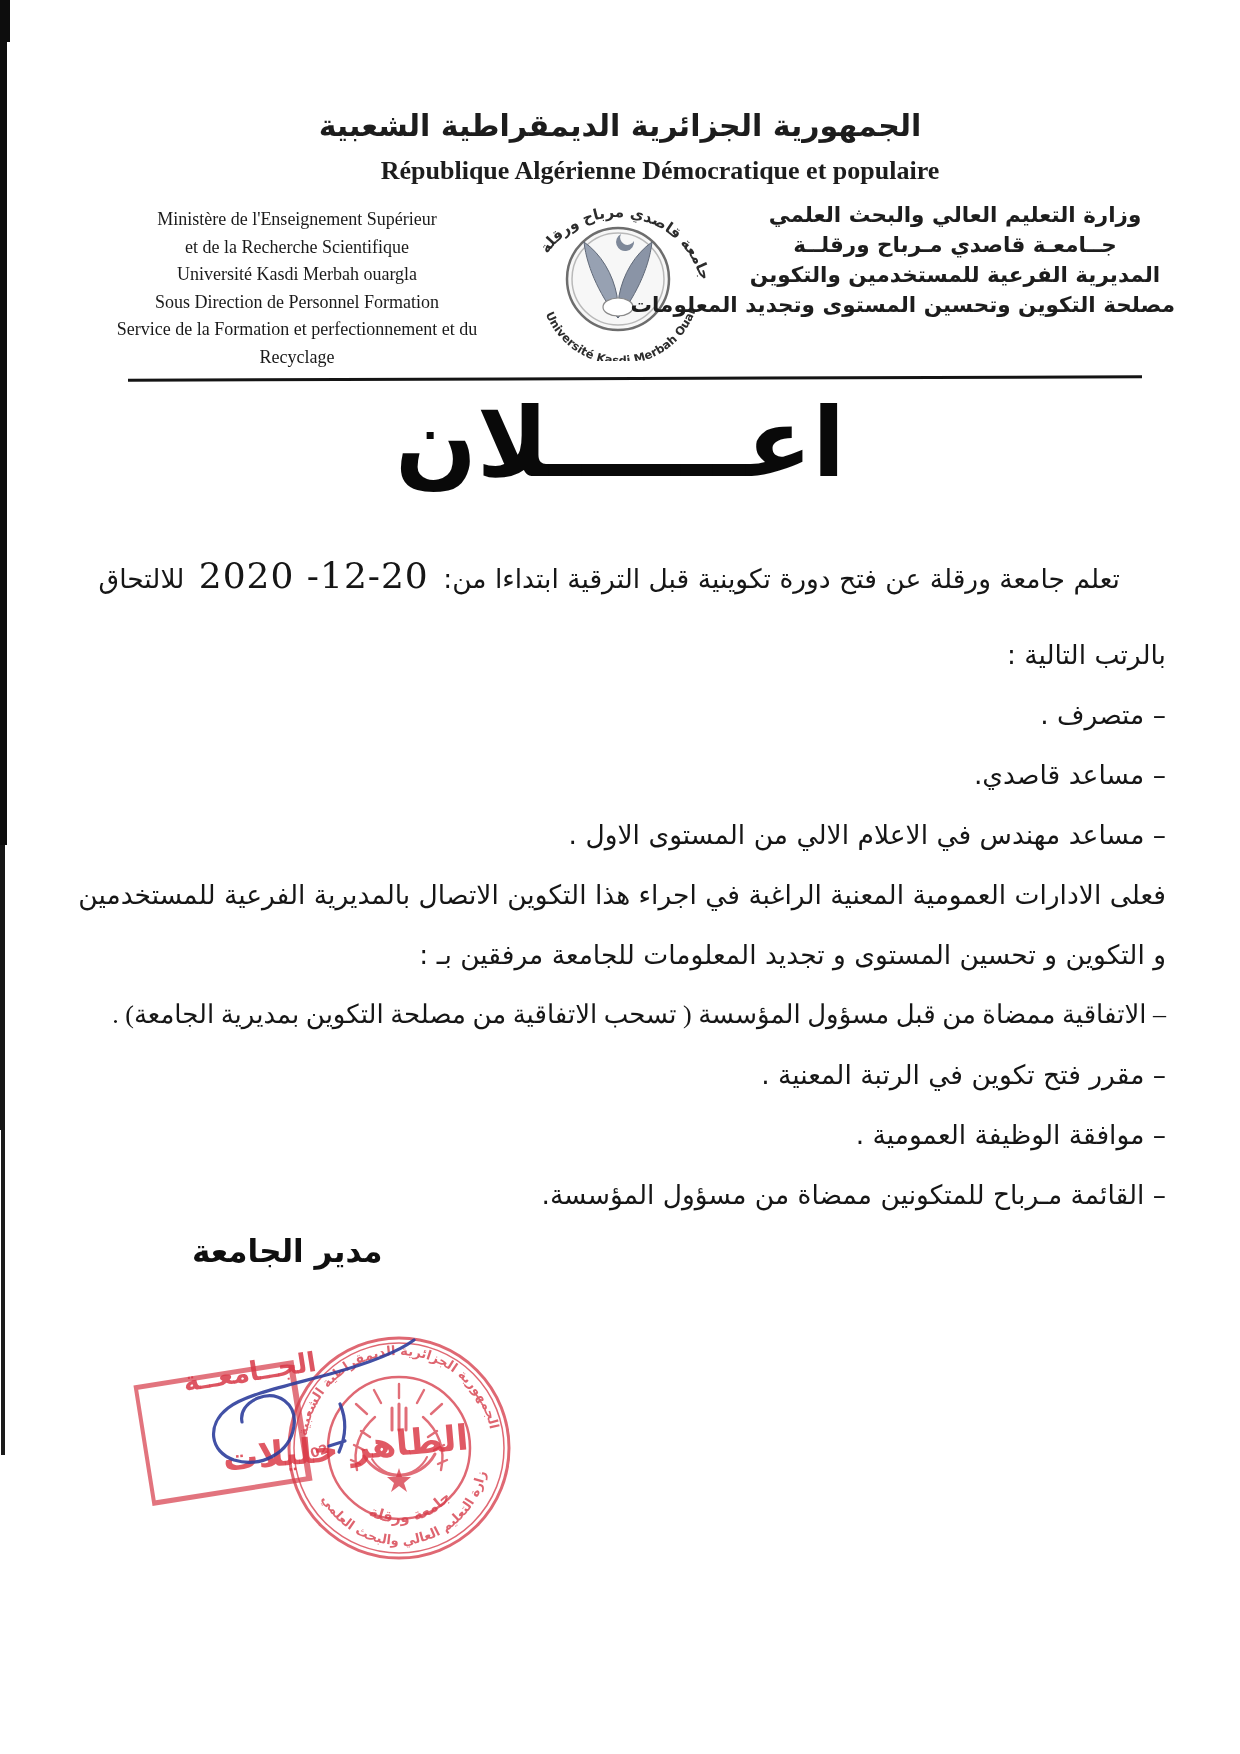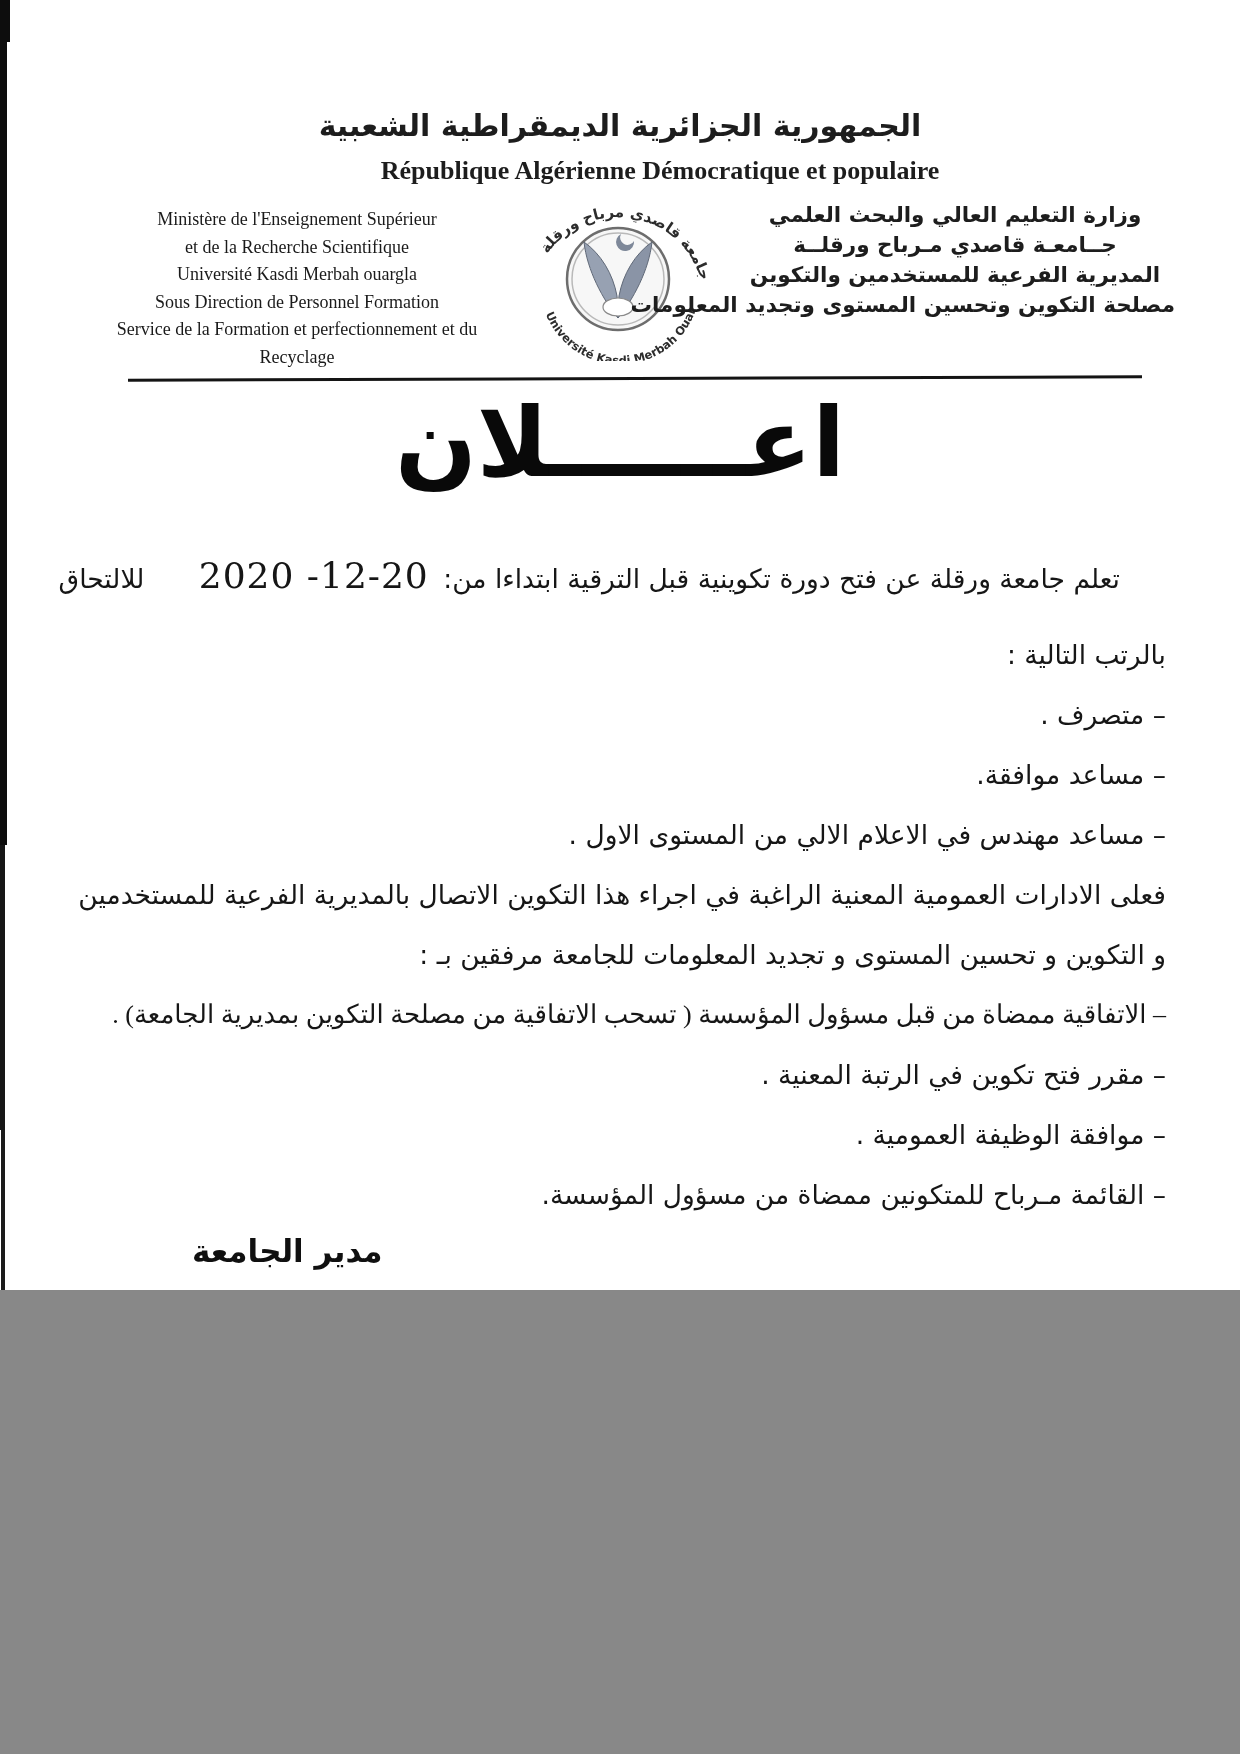--- a/index.html
+++ b/index.html
@@ -1,17 +1,17 @@
 <!DOCTYPE html>
 <html lang="ar"><head>
 <meta charset="utf-8">
 <style>
   html,body{margin:0;padding:0;background:#888;}
   .page{
-    position:relative;width:1240px;height:1290px;margin:0 auto;
+    position:relative;width:1240px;height:1754px;margin:0 auto;
     background:#ffffff;overflow:hidden;
     font-family:"DejaVu Sans",sans-serif;color:#1d1d1d;
   }
   
   .edge{position:absolute;background:#0d0d0d;}
   
   .country-ar{
     position:absolute;top:108px;left:0;width:100%;text-align:center;
     font-size:30px;font-weight:bold;direction:rtl;letter-spacing:0px;
   }
@@ -40,21 +40,21 @@
   }
   .body-text{
     position:absolute;top:546px;right:74px;left:40px;
     direction:rtl;text-align:right;font-size:26.5px;color:#161616;
   }
   .bline{line-height:60px;white-space:nowrap;height:60px;}
   .bline.first{padding-right:46px;margin-bottom:19px;}
   .date{
     display:inline-block;direction:ltr;
     font-family:"DejaVu Serif","Liberation Serif",serif;
-    font-size:36px;font-weight:500;letter-spacing:1px;padding:0 6px;margin-left:40px;
+    font-size:36px;font-weight:500;letter-spacing:1px;padding:0 6px;
   }
   .sig-title{
     position:absolute;top:1233px;left:192px;
     direction:rtl;font-weight:bold;font-size:31px;color:#101010;letter-spacing:1px;
   }
   
   .rect-stamp{
     position:absolute;top:1372px;left:142px;width:152px;height:112px;
     border:5px solid rgba(215,62,76,.72);border-left-width:4px;border-right-width:6px;
     transform:rotate(-9deg);
@@ -126,21 +126,21 @@
   <div class="big-title">اعــــــلان</div>
 
   <div class="body-text">
     <div class="bline first">
       <span>تعلم جامعة ورقلة عن فتح دورة تكوينية قبل الترقية ابتداءا من:</span>
       <span class="date">2020 -12-20</span>
       <span>للالتحاق</span>
     </div>
     <div class="bline">بالرتب التالية :</div>
     <div class="bline">– متصرف .</div>
-    <div class="bline">– مساعد موافقة.</div>
+    <div class="bline">– مساعد قاصدي.</div>
     <div class="bline">–  مساعد مهندس في الاعلام الالي من المستوى الاول .</div>
     <div class="bline">فعلى الادارات العمومية المعنية الراغبة في اجراء هذا التكوين الاتصال بالمديرية الفرعية للمستخدمين</div>
     <div class="bline">و التكوين و تحسين المستوى و تجديد المعلومات للجامعة مرفقين بـ :</div>
     <div class="bline" style="font-size:26px;font-family:Liberation Serif, serif;">– الاتفاقية ممضاة من قبل مسؤول المؤسسة ( تسحب الاتفاقية من مصلحة التكوين بمديرية الجامعة) .</div>
     <div class="bline">– مقرر فتح تكوين في الرتبة المعنية .</div>
     <div class="bline">– موافقة الوظيفة العمومية .</div>
     <div class="bline">– القائمة مـرباح للمتكونين ممضاة من مسؤول المؤسسة.</div>
   </div>
 
   <div class="sig-title">مدير الجامعة</div>

